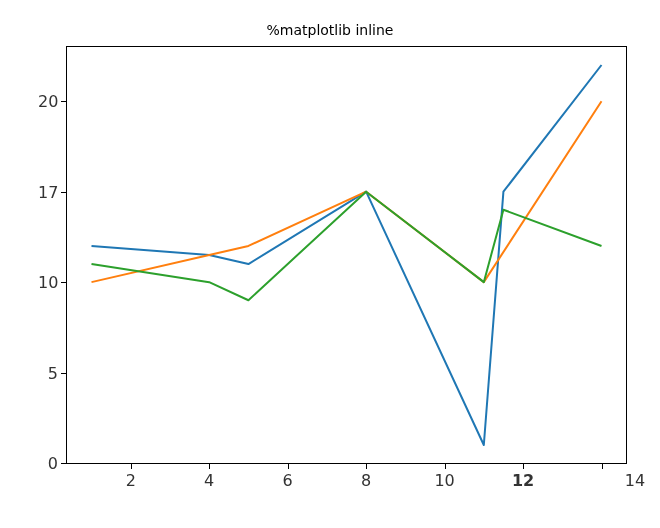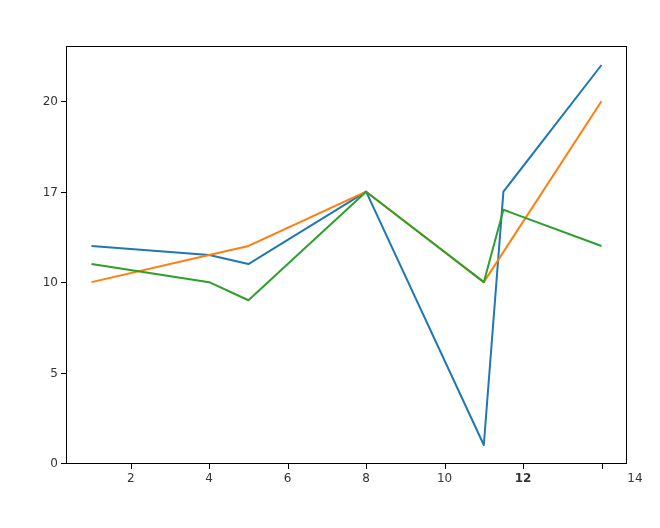--- a/index.html
+++ b/index.html
@@ -1,29 +1,30 @@
 <!DOCTYPE html>
 <html><head>
 <meta charset="utf-8">
 <style>
   html,body{margin:0;padding:0;background:#fff;font-family:"DejaVu Sans",Arial,sans-serif;}
   .fig{position:relative;width:660px;height:528px;background:#fff;}
   .axes{position:absolute;border:1px solid #000;box-sizing:border-box;}
   .title{position:absolute;left:0;right:0;text-align:center;font-size:14px;color:#000;}
-  .tick-label{position:absolute;font-size:12px;color:#333;}
+  .tick-label{position:absolute;font-size:16px;color:#333;}
   .tick-label.x{transform:translateX(-50%);}
   .tick-label.y{transform:translateY(-50%);text-align:right;}
   .tick-mark{position:absolute;background:#000;}
   svg.plot{position:absolute;overflow:visible;}
   svg.plot path{fill:none;stroke-width:2;stroke-linejoin:round;}
 </style>
 </head>
 <body>
 
 <div class="fig" style="width: 660px; height: 528px;">
+  <div class="title" style="top: 22px;">%matplotlib inline</div>
   <div class="axes" style="left: 66px; top: 46px; width: 561px; height: 418px;"></div>
   <svg class="plot" width="561" height="418" style="left: 66px; top: 46px;">
       <path d="M25.50,199.95 L143.19,209.00 L182.42,218.05 L300.12,145.67 L417.81,399.00 L437.42,145.67 L535.50,19.00" stroke="#1f77b4"></path>
       <path d="M25.50,236.14 L143.19,209.00 L182.42,199.95 L300.12,145.67 L417.81,236.14 L535.50,55.19" stroke="#ff7f0e"></path>
       <path d="M25.50,218.05 L143.19,236.14 L182.42,254.24 L300.12,145.67 L417.81,236.14 L437.42,163.76 L535.50,199.95" stroke="#2ca02c"></path>
     </svg>
 <div class="tick-mark" style="left: 130.731px; top: 464px; width: 1px; height: 5px;"></div>
     <div class="tick-label x" style="left: 130.731px; top: 471px;">2</div>
     <div class="tick-mark" style="left: 209.192px; top: 464px; width: 1px; height: 5px;"></div>
     <div class="tick-label x" style="left: 209.192px; top: 471px;">4</div>

